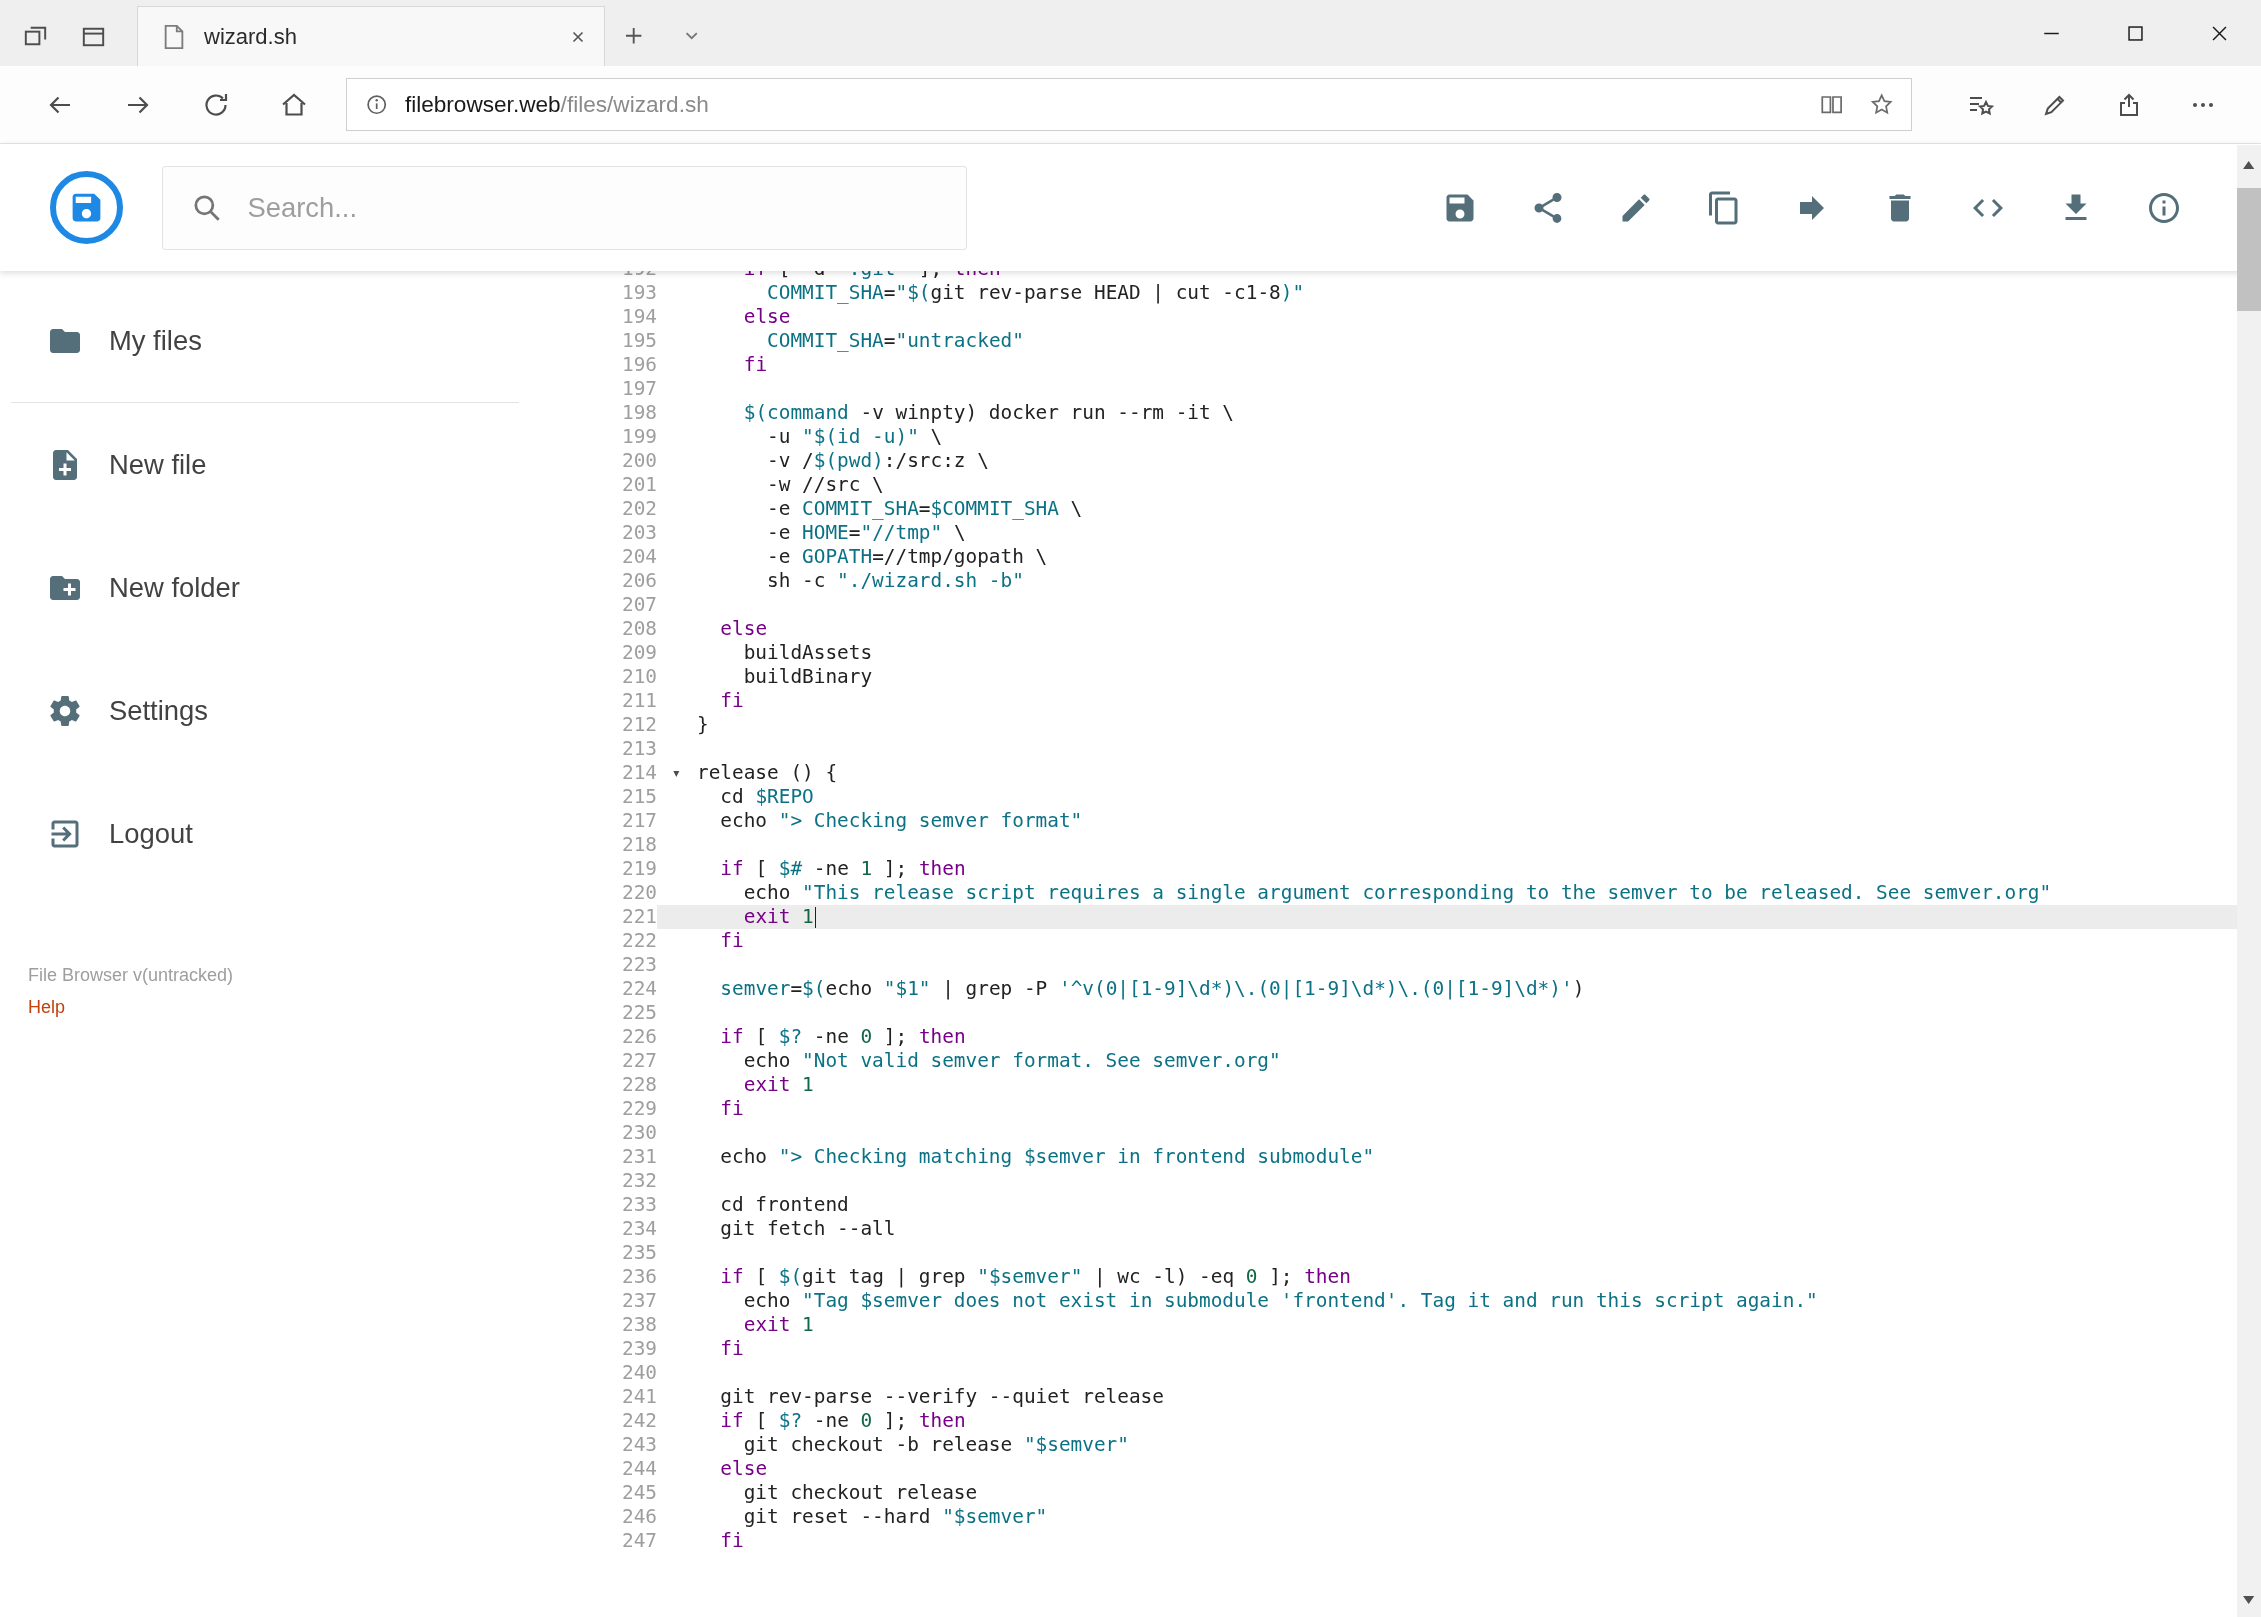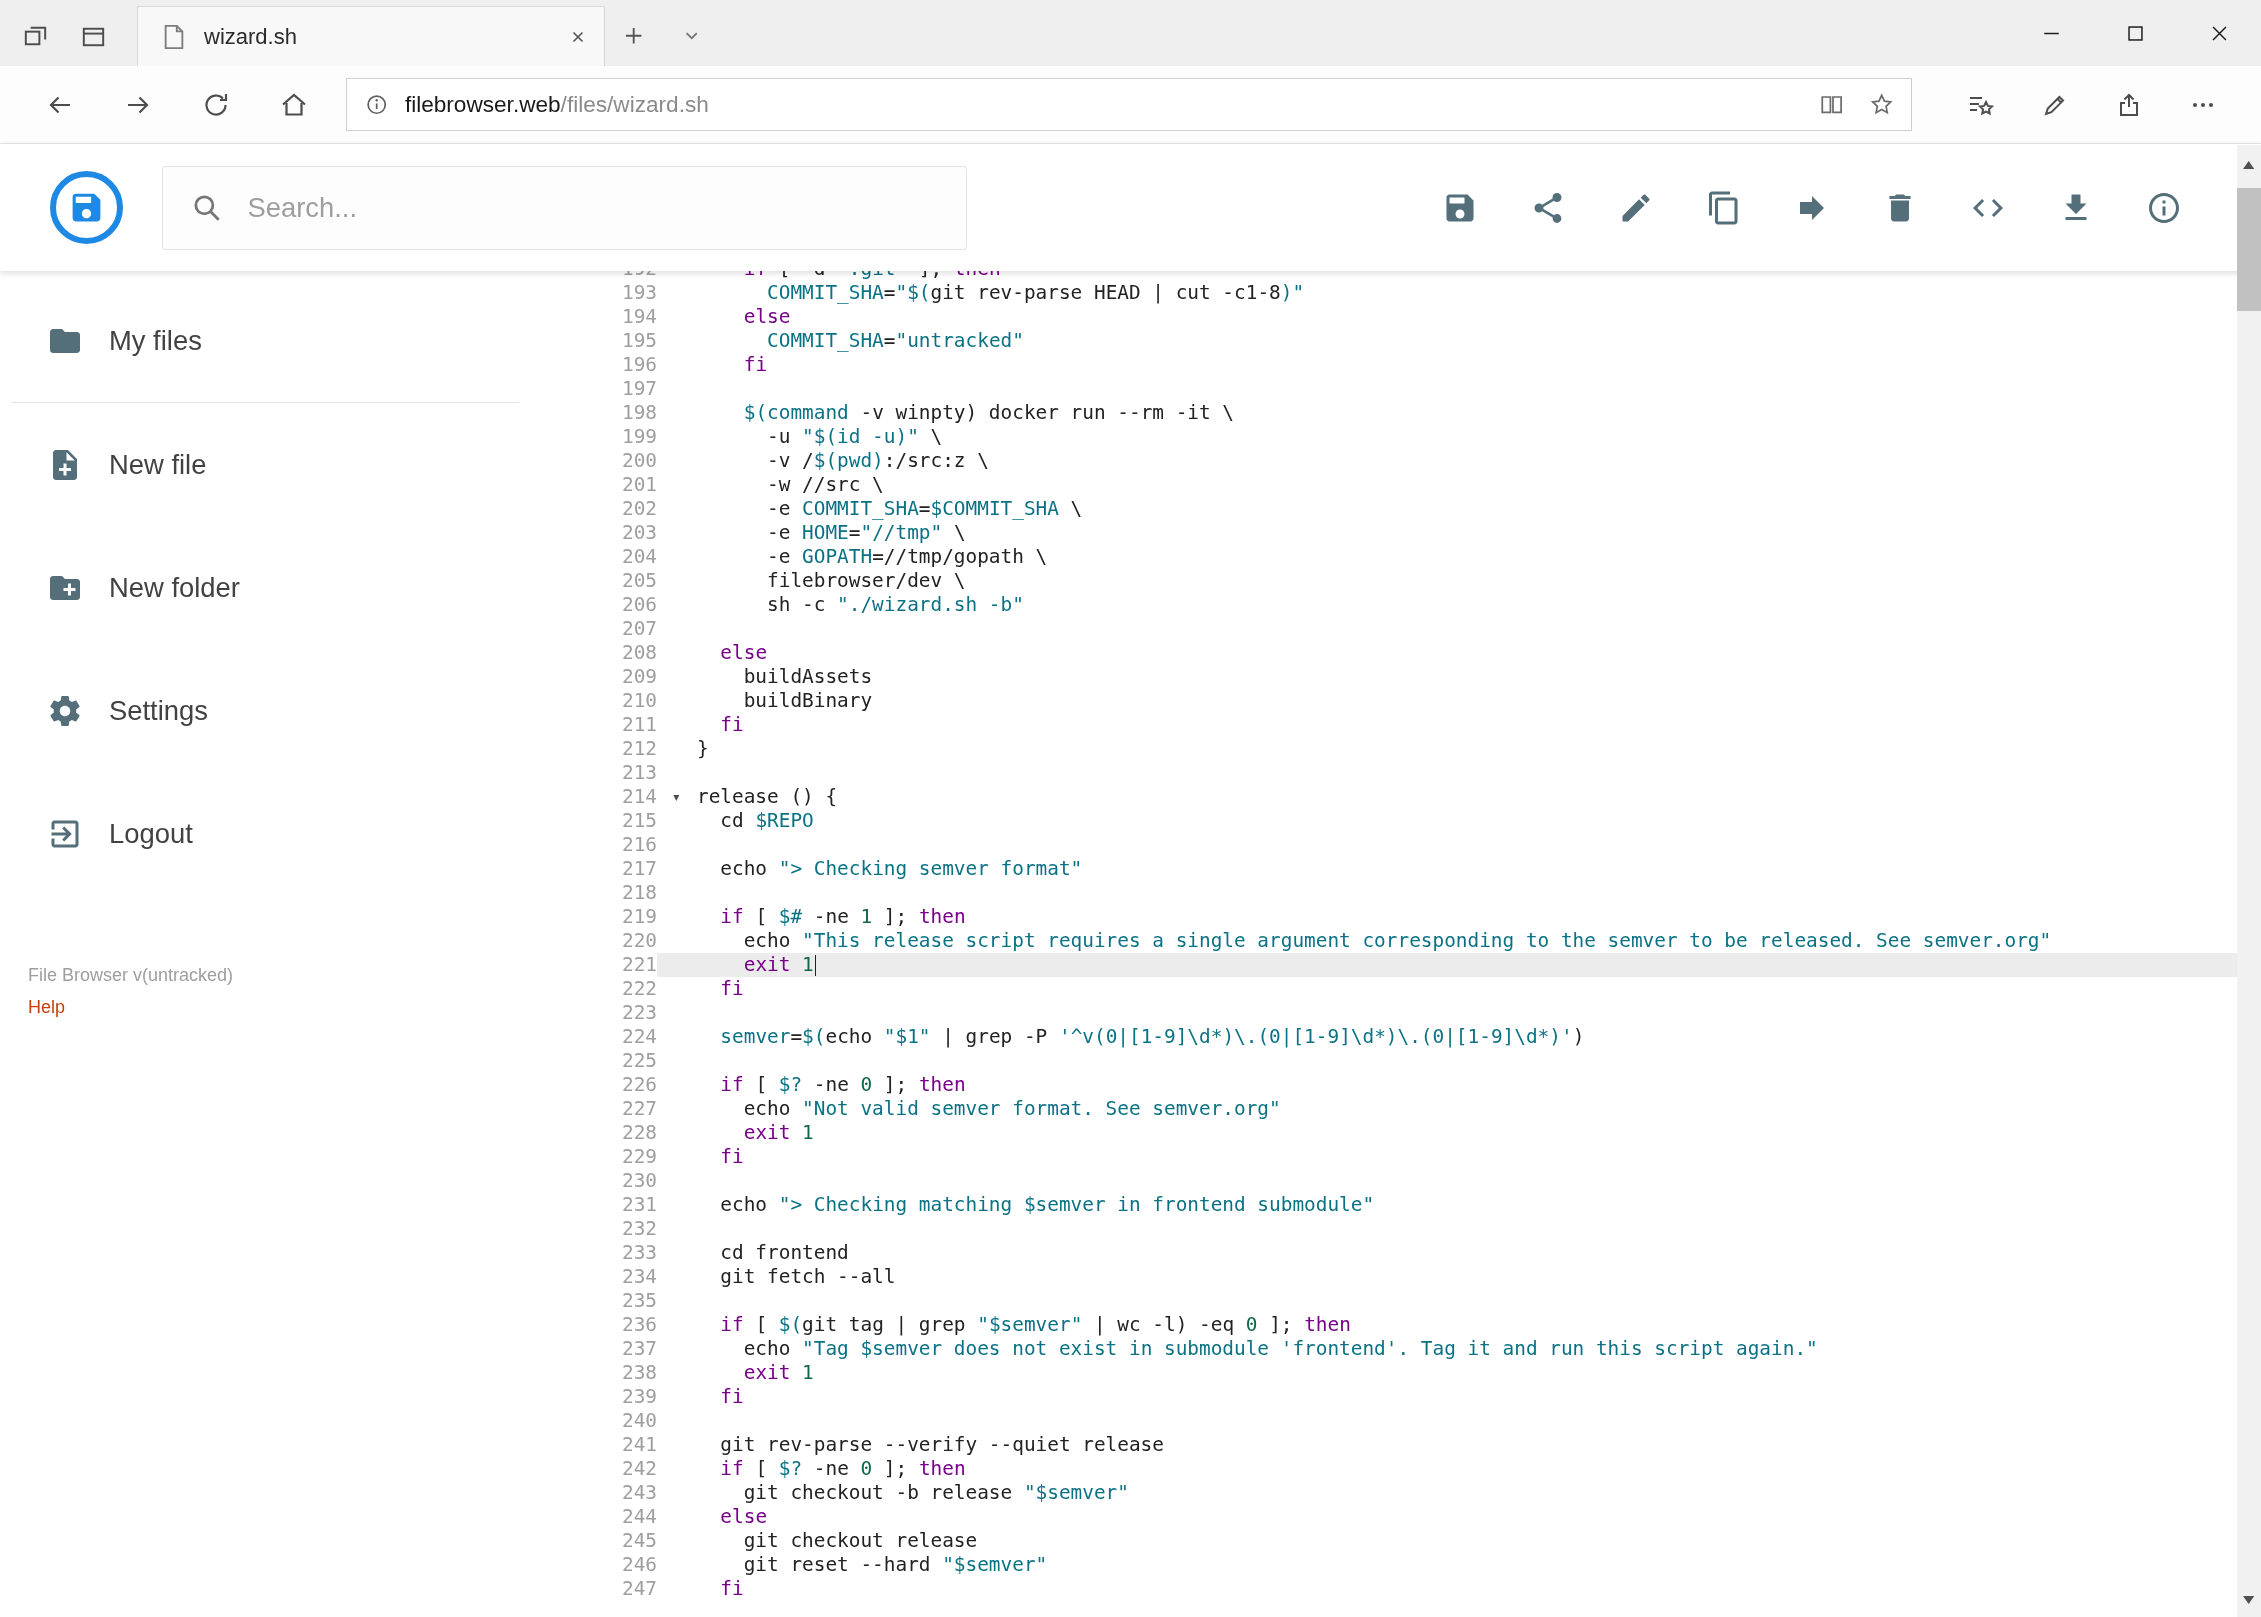--- a/index.html
+++ b/index.html
@@ -412,24 +412,20 @@
           </div>
           <div class="crow">
             <div class="gut">203</div>
             <div class="ctext"><span class="t-p">      -e </span><span class="t-v">HOME</span><span class="t-p">=</span><span class="t-s">"//tmp"</span><span class="t-p"> \</span></div>
           </div>
           <div class="crow">
             <div class="gut">204</div>
             <div class="ctext"><span class="t-p">      -e </span><span class="t-v">GOPATH</span><span class="t-p">=//tmp/gopath \</span></div>
           </div>
           <div class="crow">
-            <div class="gut">205</div>
-            <div class="ctext"><span class="t-p">      filebrowser/dev \</span></div>
-          </div>
-          <div class="crow">
             <div class="gut">206</div>
             <div class="ctext"><span class="t-p">      sh -c </span><span class="t-s">"./wizard.sh -b"</span></div>
           </div>
           <div class="crow">
             <div class="gut">207</div>
             <div class="ctext"></div>
           </div>
           <div class="crow">
             <div class="gut">208</div>
             <div class="ctext"><span class="t-p">  </span><span class="t-k">else</span></div>
@@ -454,24 +450,20 @@
             <div class="gut">213</div>
             <div class="ctext"></div>
           </div>
           <div class="crow">
             <div class="gut">214<span class="fold">▾</span></div>
             <div class="ctext"><span class="t-p">release () {</span></div>
           </div>
           <div class="crow">
             <div class="gut">215</div>
             <div class="ctext"><span class="t-p">  cd </span><span class="t-v">$REPO</span></div>
-          </div>
-          <div class="crow">
-            <div class="gut">216</div>
-            <div class="ctext"></div>
           </div>
           <div class="crow">
             <div class="gut">217</div>
             <div class="ctext"><span class="t-p">  echo </span><span class="t-s">"&gt; Checking semver format"</span></div>
           </div>
           <div class="crow">
             <div class="gut">218</div>
             <div class="ctext"></div>
           </div>
           <div class="crow">

